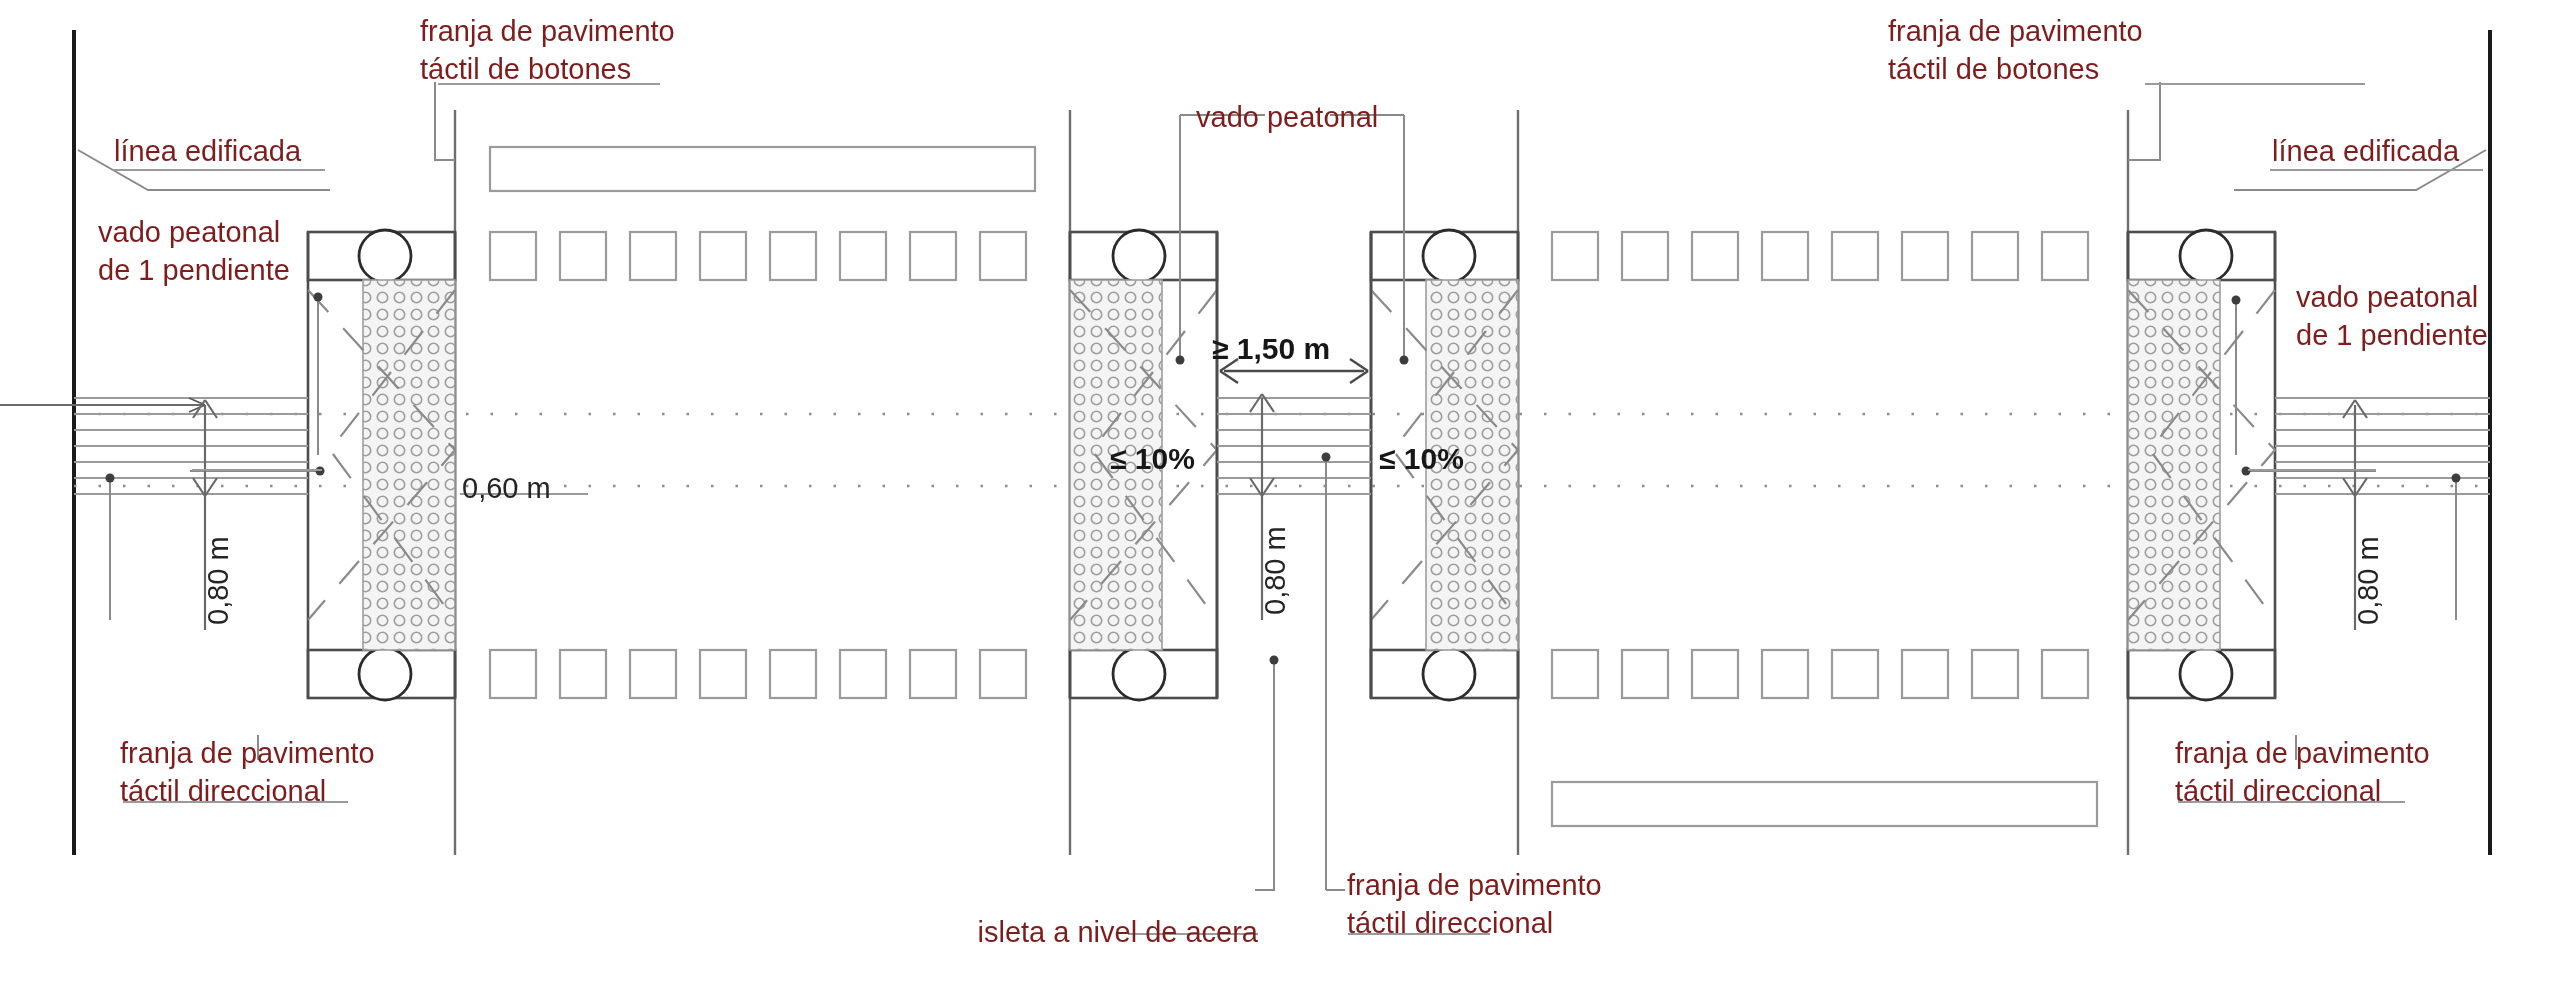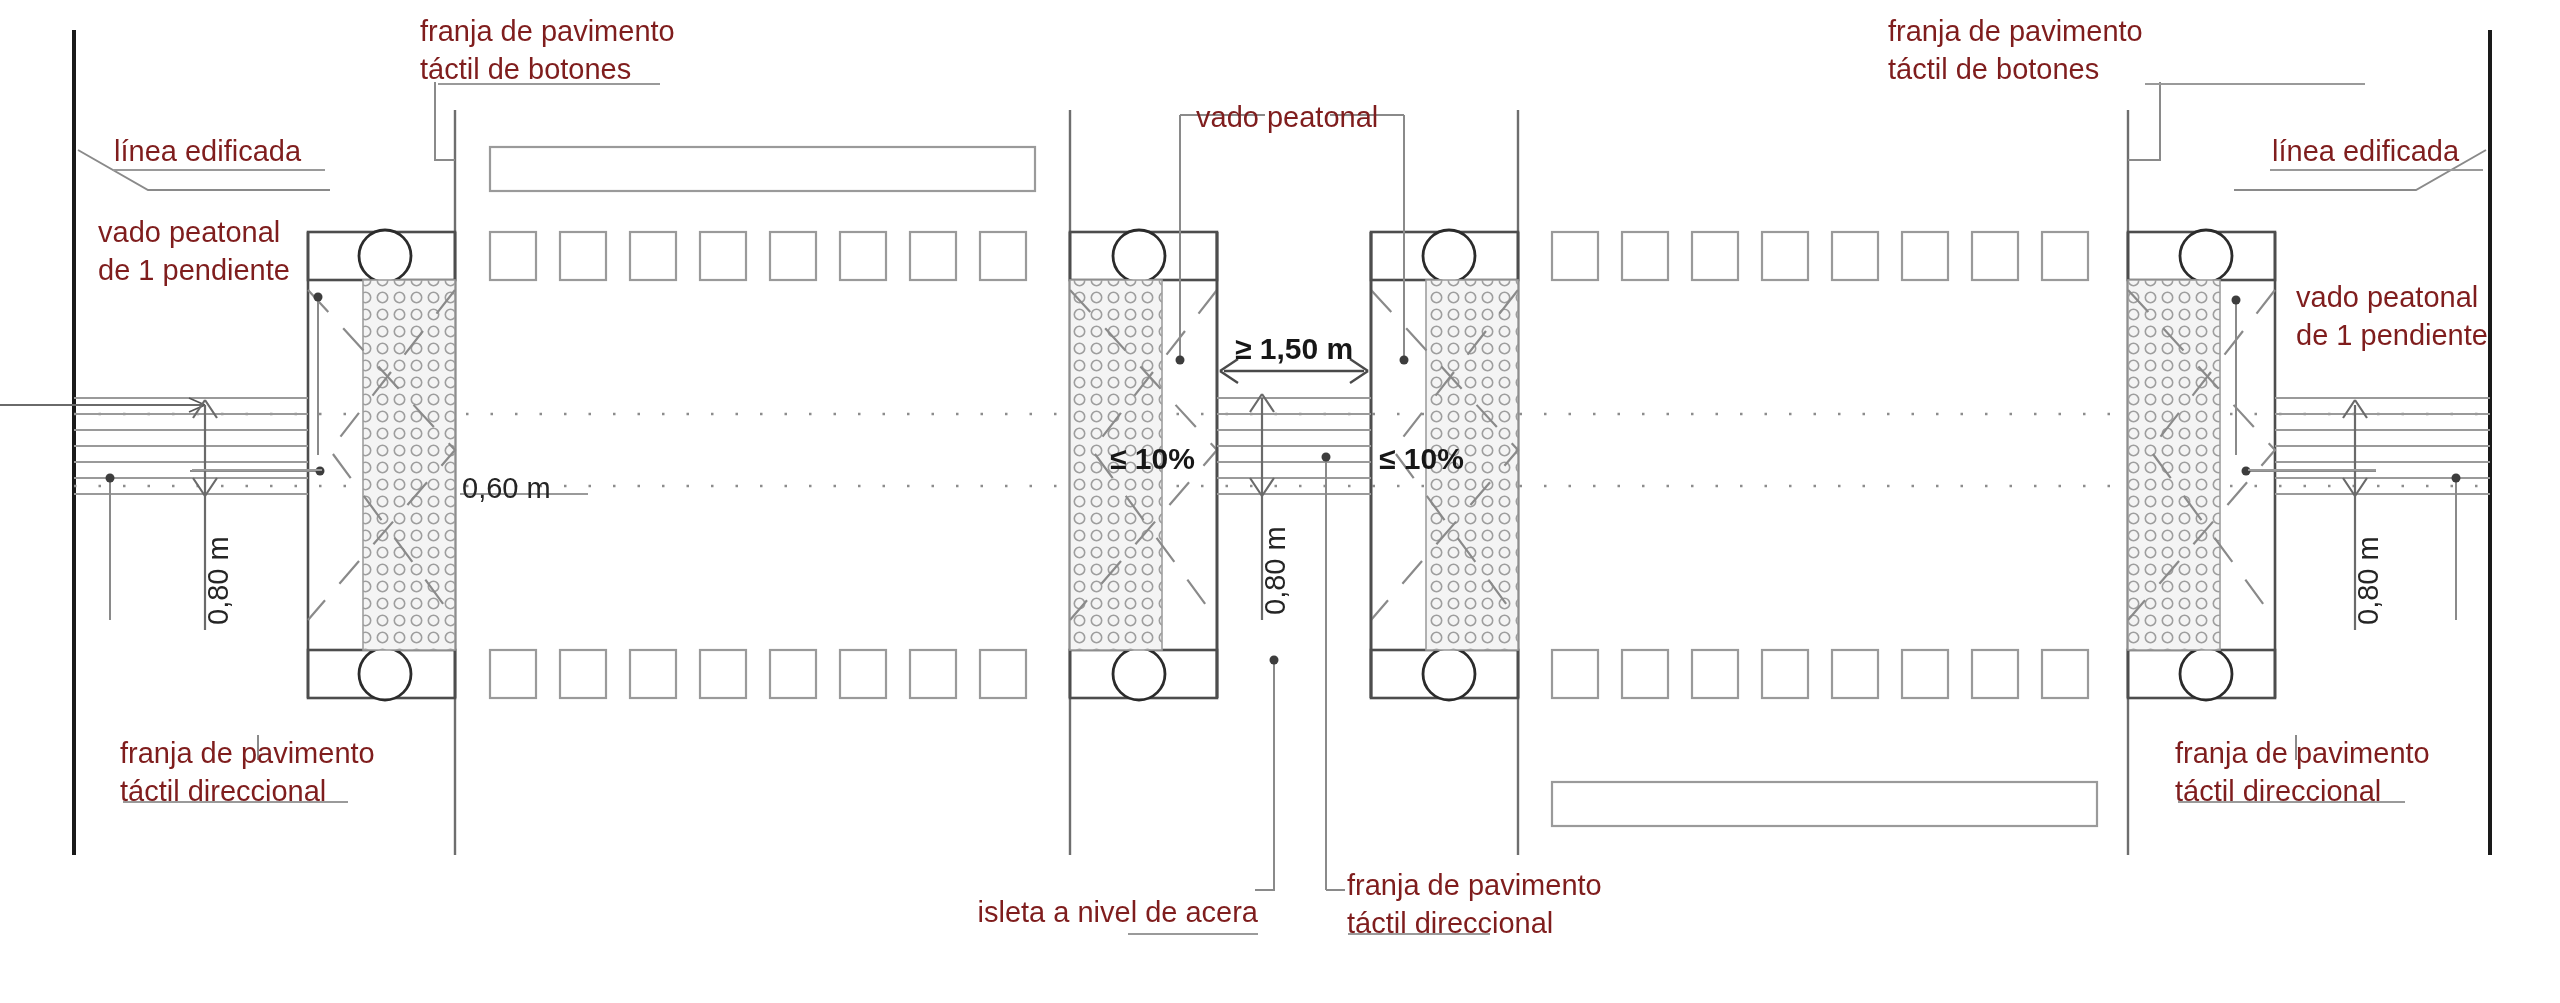--- a/index.html
+++ b/index.html
@@ -41,22 +41,22 @@
     font-size: 30px;
   }
   .lbl.dim {
     color: #242424;
     font-size: 29px;
   }
   .lbl.rot {
     transform-origin: 0 0;
     transform: rotate(-90deg);
   }
-  .lbl.ctr { text-align: center; }
-  .lbl.right { text-align: right; }
+  .lbl.ctr { text-align: left; }
+  .lbl.right { text-align: right; margin-top: 20px; }
 </style>
 </head>
 <body>
 
 <div id="stage">
 
   <svg id="drawing" viewBox="0 0 2560 1003">
     <defs>
 
       <pattern id="botones" width="17" height="17" patternUnits="userSpaceOnUse">

